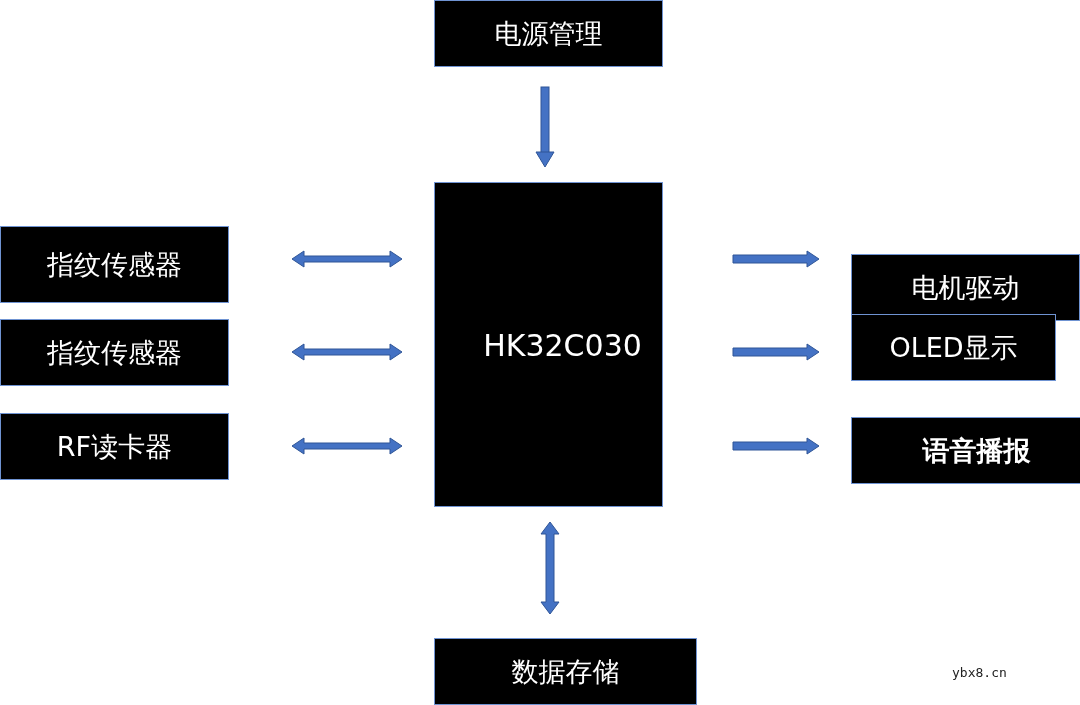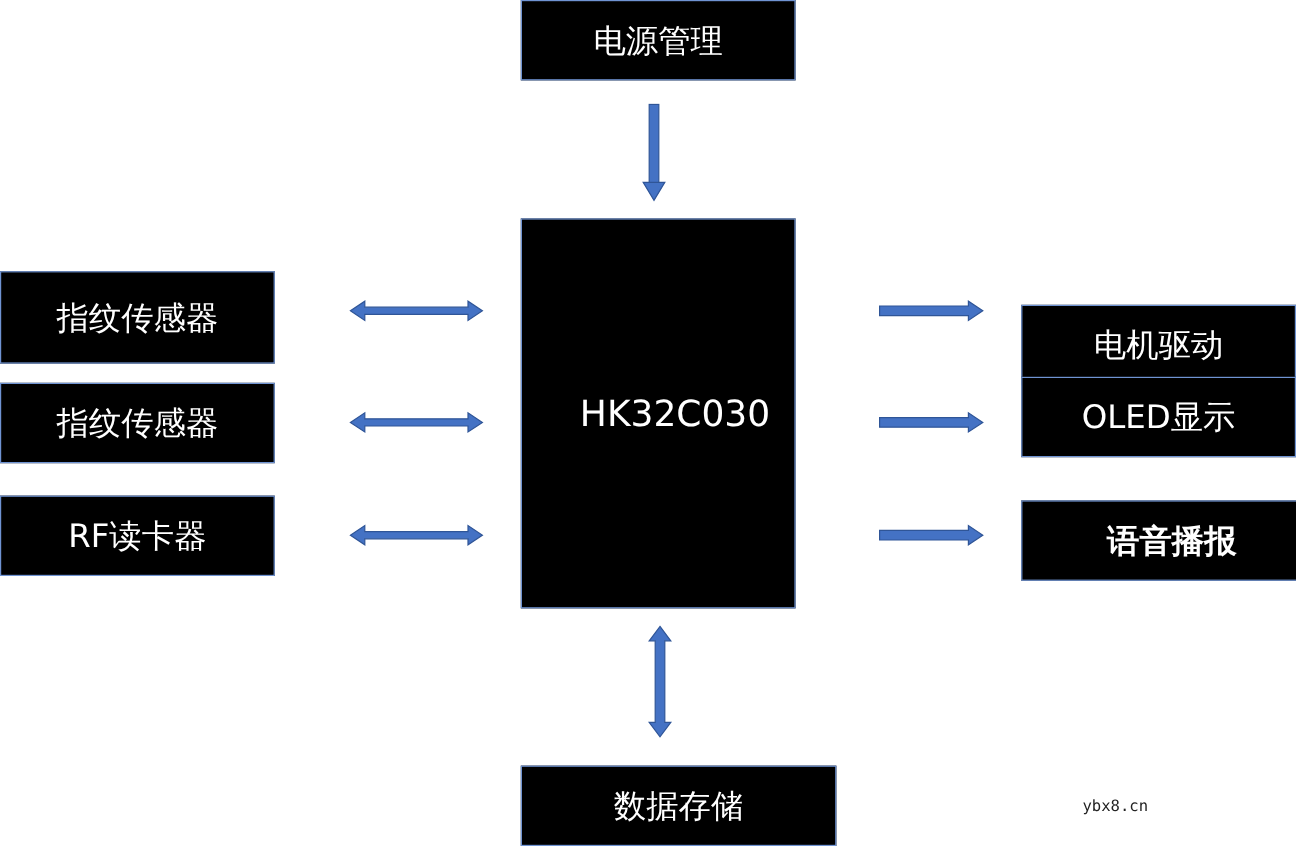--- a/index.html
+++ b/index.html
@@ -1,19 +1,19 @@
 <!DOCTYPE html>
 <html><head>
 <meta charset="utf-8">
 <style>
   html,body{margin:0;padding:0;}
   body{width:1080px;height:705px;background:#ffffff;position:relative;overflow:hidden;font-family:"DejaVu Sans","Liberation Sans",sans-serif;}
   .box{position:absolute;background:#000000;color:#ffffff;display:flex;align-items:center;justify-content:center;font-size:27px;box-sizing:border-box;border:1px solid #6f93d2;}
   .arrow{position:absolute;}
-  .watermark{position:absolute;left:902px;top:665px;font-family:"DejaVu Sans Mono","Liberation Mono",monospace;font-size:13px;color:#222;}
+  .watermark{position:absolute;left:952px;top:665px;font-family:"DejaVu Sans Mono","Liberation Mono",monospace;font-size:13px;color:#222;}
 </style>
 </head>
 <body>
 
 <div class="box" style="left:434px;top:0;width:229px;height:67px;">
     <span>电源管理</span>
   </div>
 
 <svg class="arrow" style="left:534px;top:86px;" width="22" height="84" viewBox="0 0 22 84">
   <rect x="7" y="1" width="8" height="66" fill="#4472c4" stroke="#2f5597" stroke-width="1"></rect>
@@ -50,21 +50,21 @@
 <svg class="arrow" style="left:731px;top:342px;" width="90" height="20" viewBox="0 0 90 20">
   <polygon points="2,6 76,6 76,2 88,10 76,18 76,14 2,14" fill="#4472c4" stroke="#2f5597" stroke-width="1"></polygon>
 </svg>
 <svg class="arrow" style="left:731px;top:436px;" width="90" height="20" viewBox="0 0 90 20">
   <polygon points="2,6 76,6 76,2 88,10 76,18 76,14 2,14" fill="#4472c4" stroke="#2f5597" stroke-width="1"></polygon>
 </svg>
 
 <div class="box" style="left:851px;top:226px;width:229px;height:67px;margin-top:28px;">
     <span>电机驱动</span>
   </div>
-<div class="box" style="left:851px;top:314px;width:229px;height:67px;">
+<div class="box" style="left:851px;top:314px;width:205px;height:67px;">
     <span>OLED显示</span>
   </div>
 <div class="box" style="left:851px;top:417px;width:251px;height:67px;font-weight:bold;">
     <span>语音播报</span>
   </div>
 
 <svg class="arrow" style="left:539px;top:520px;" width="22" height="96" viewBox="0 0 22 96">
   <polygon points="11,2 20,14 15,14 15,82 20,82 11,94 2,82 7,82 7,14 2,14" fill="#4472c4" stroke="#2f5597" stroke-width="1"></polygon>
 </svg>
 

